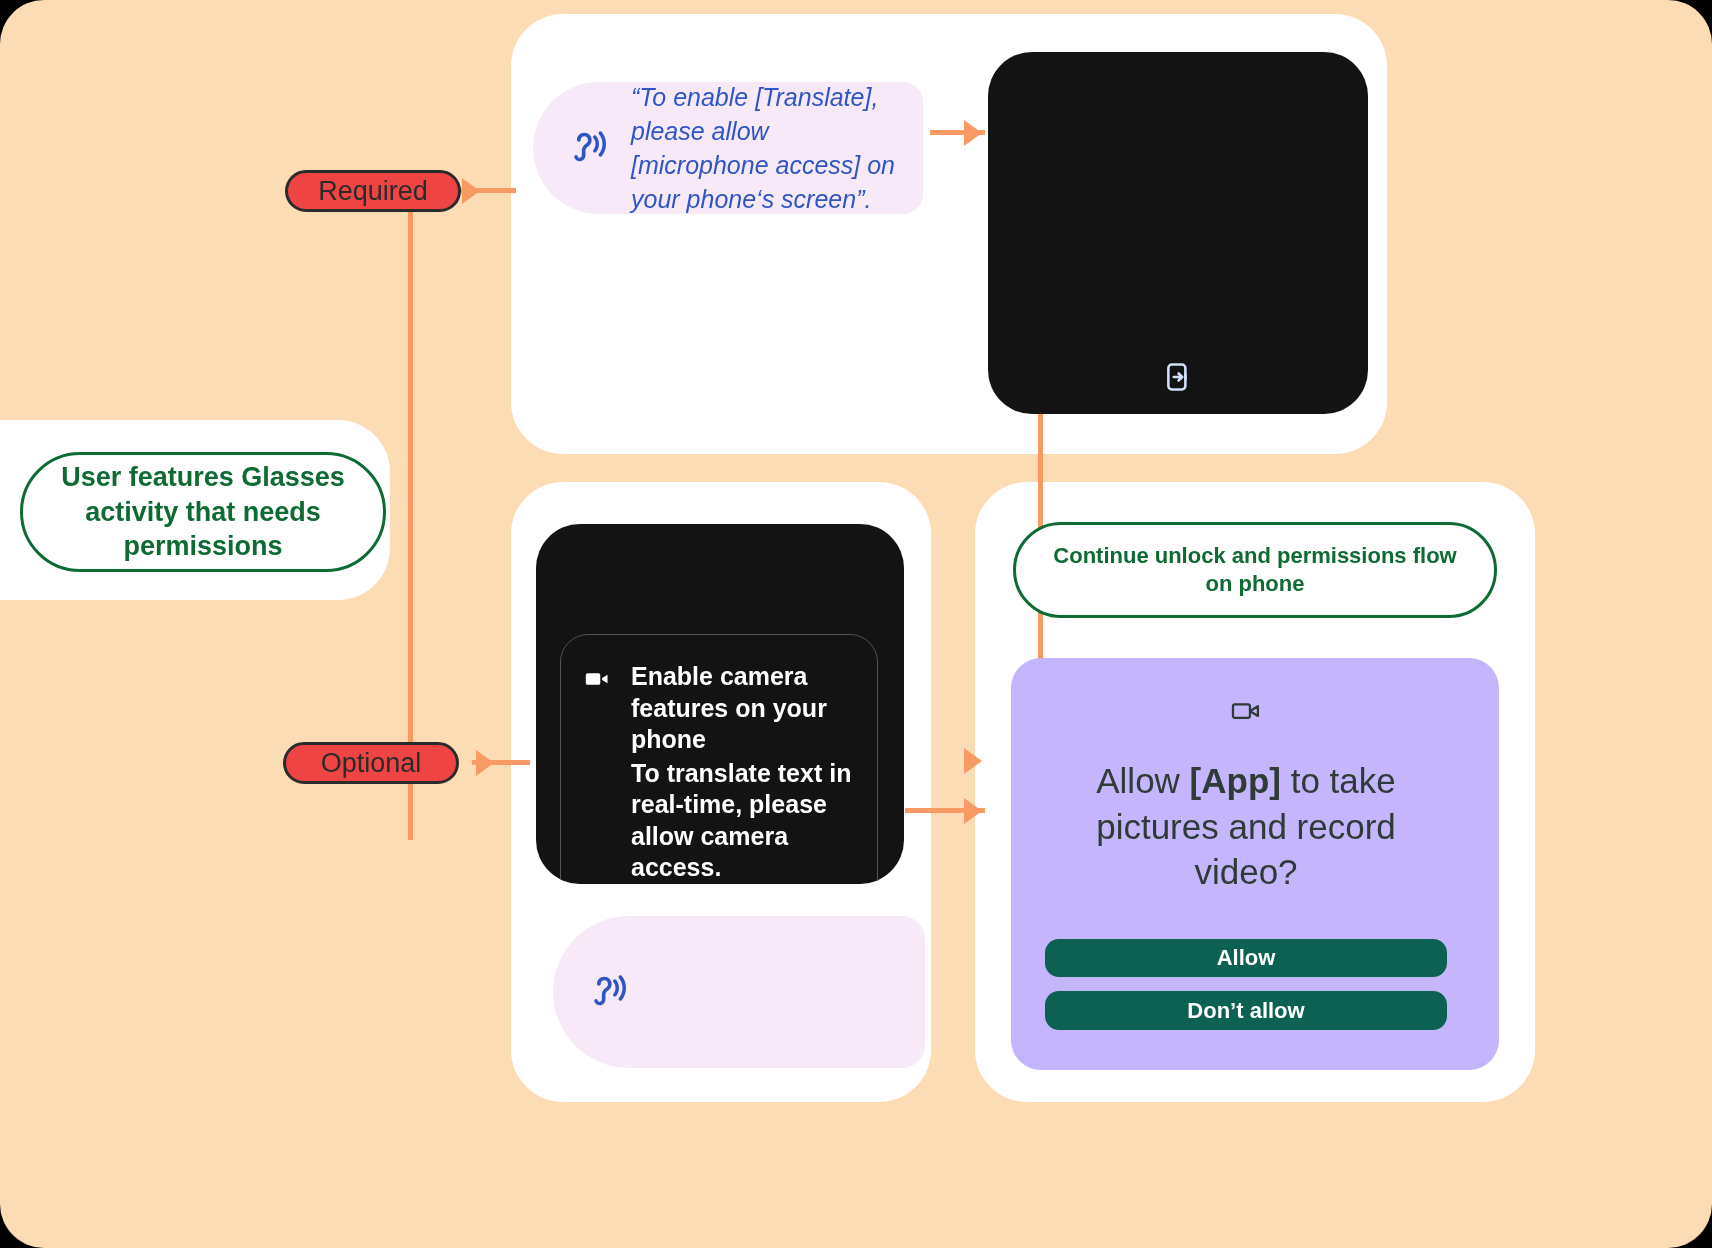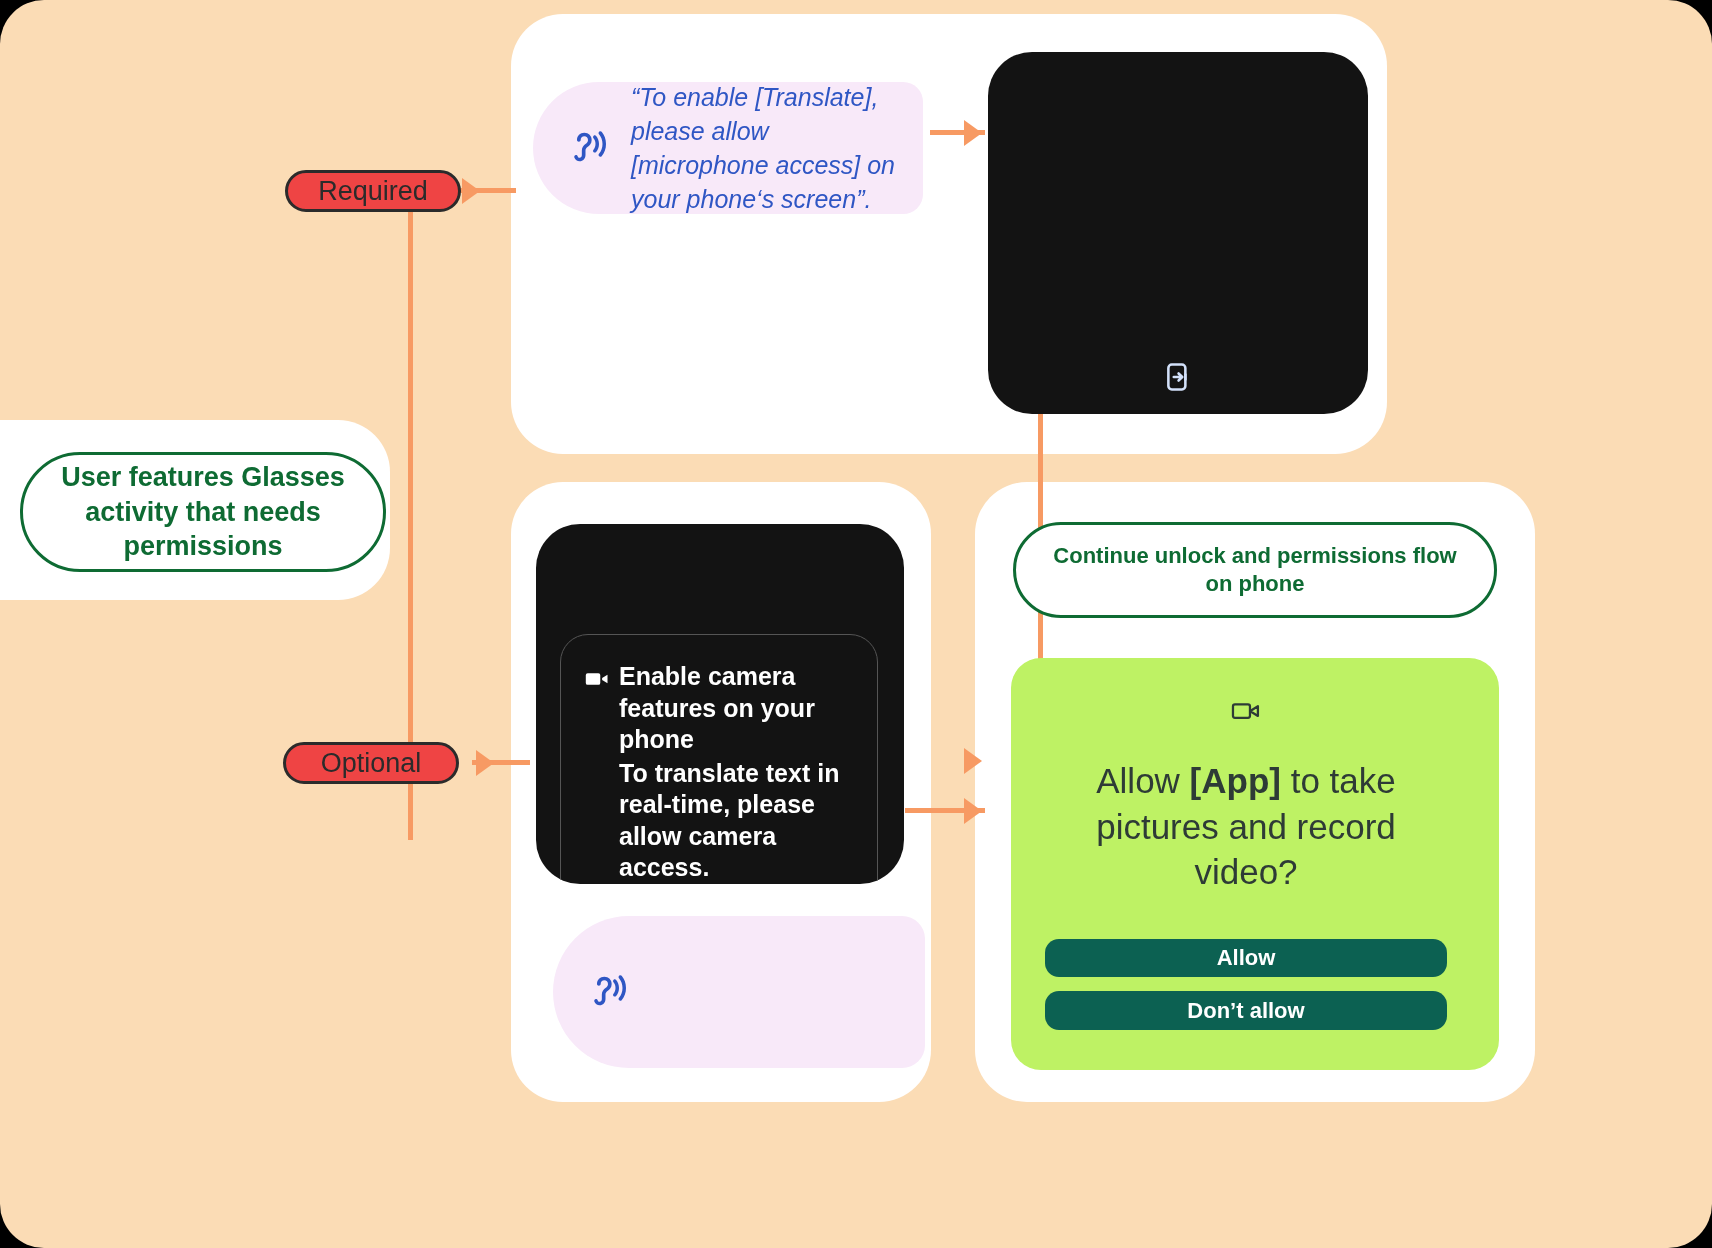--- a/index.html
+++ b/index.html
@@ -80,36 +80,36 @@
     position: absolute;
     background: #131313;
     border-radius: 44px;
     overflow: hidden;
   }
   .glass-card {
     position: absolute;
     border: 1.5px solid #555555;
     border-radius: 28px;
     display: flex;
-    gap: 8px;
+    gap: 20px;
     box-sizing: border-box;
     padding: 26px 22px;
   }
   .glass-card .gc-text {
     color: #FFFFFF;
     font-weight: bold;
     font-size: 25px;
     line-height: 1.26;
   }
   .gc-body { margin-top: 2px; }
 
   
   .perm-sheet {
     position: absolute;
-    background: #bef264;
+    background: #c4b5fd;
     border-radius: 30px;
     display: flex;
     flex-direction: column;
     align-items: center;
     box-sizing: border-box;
     padding: 36px 52px 40px 34px;
   }
   .perm-title {
     color: #2E3B36;
     font-size: 35px;

